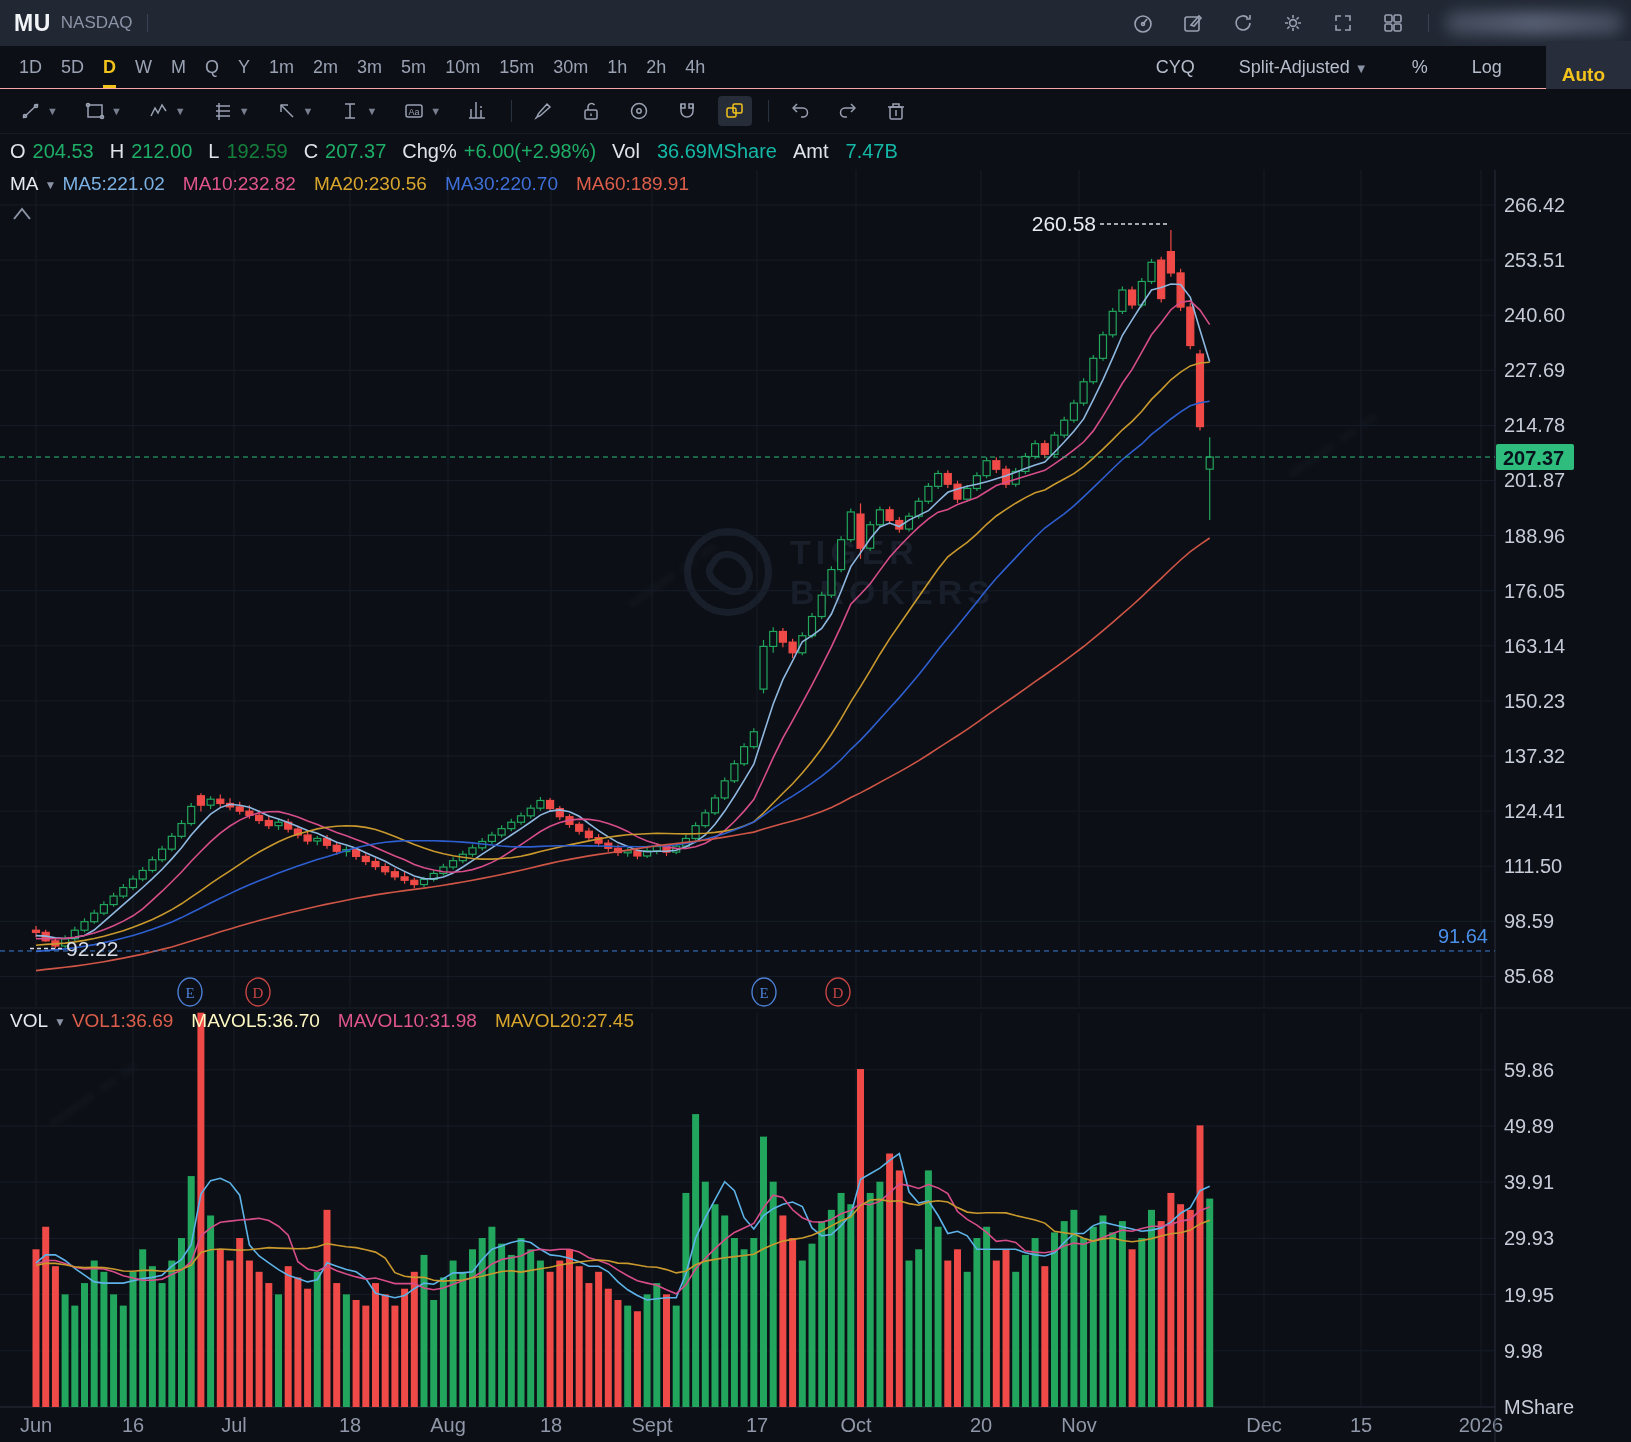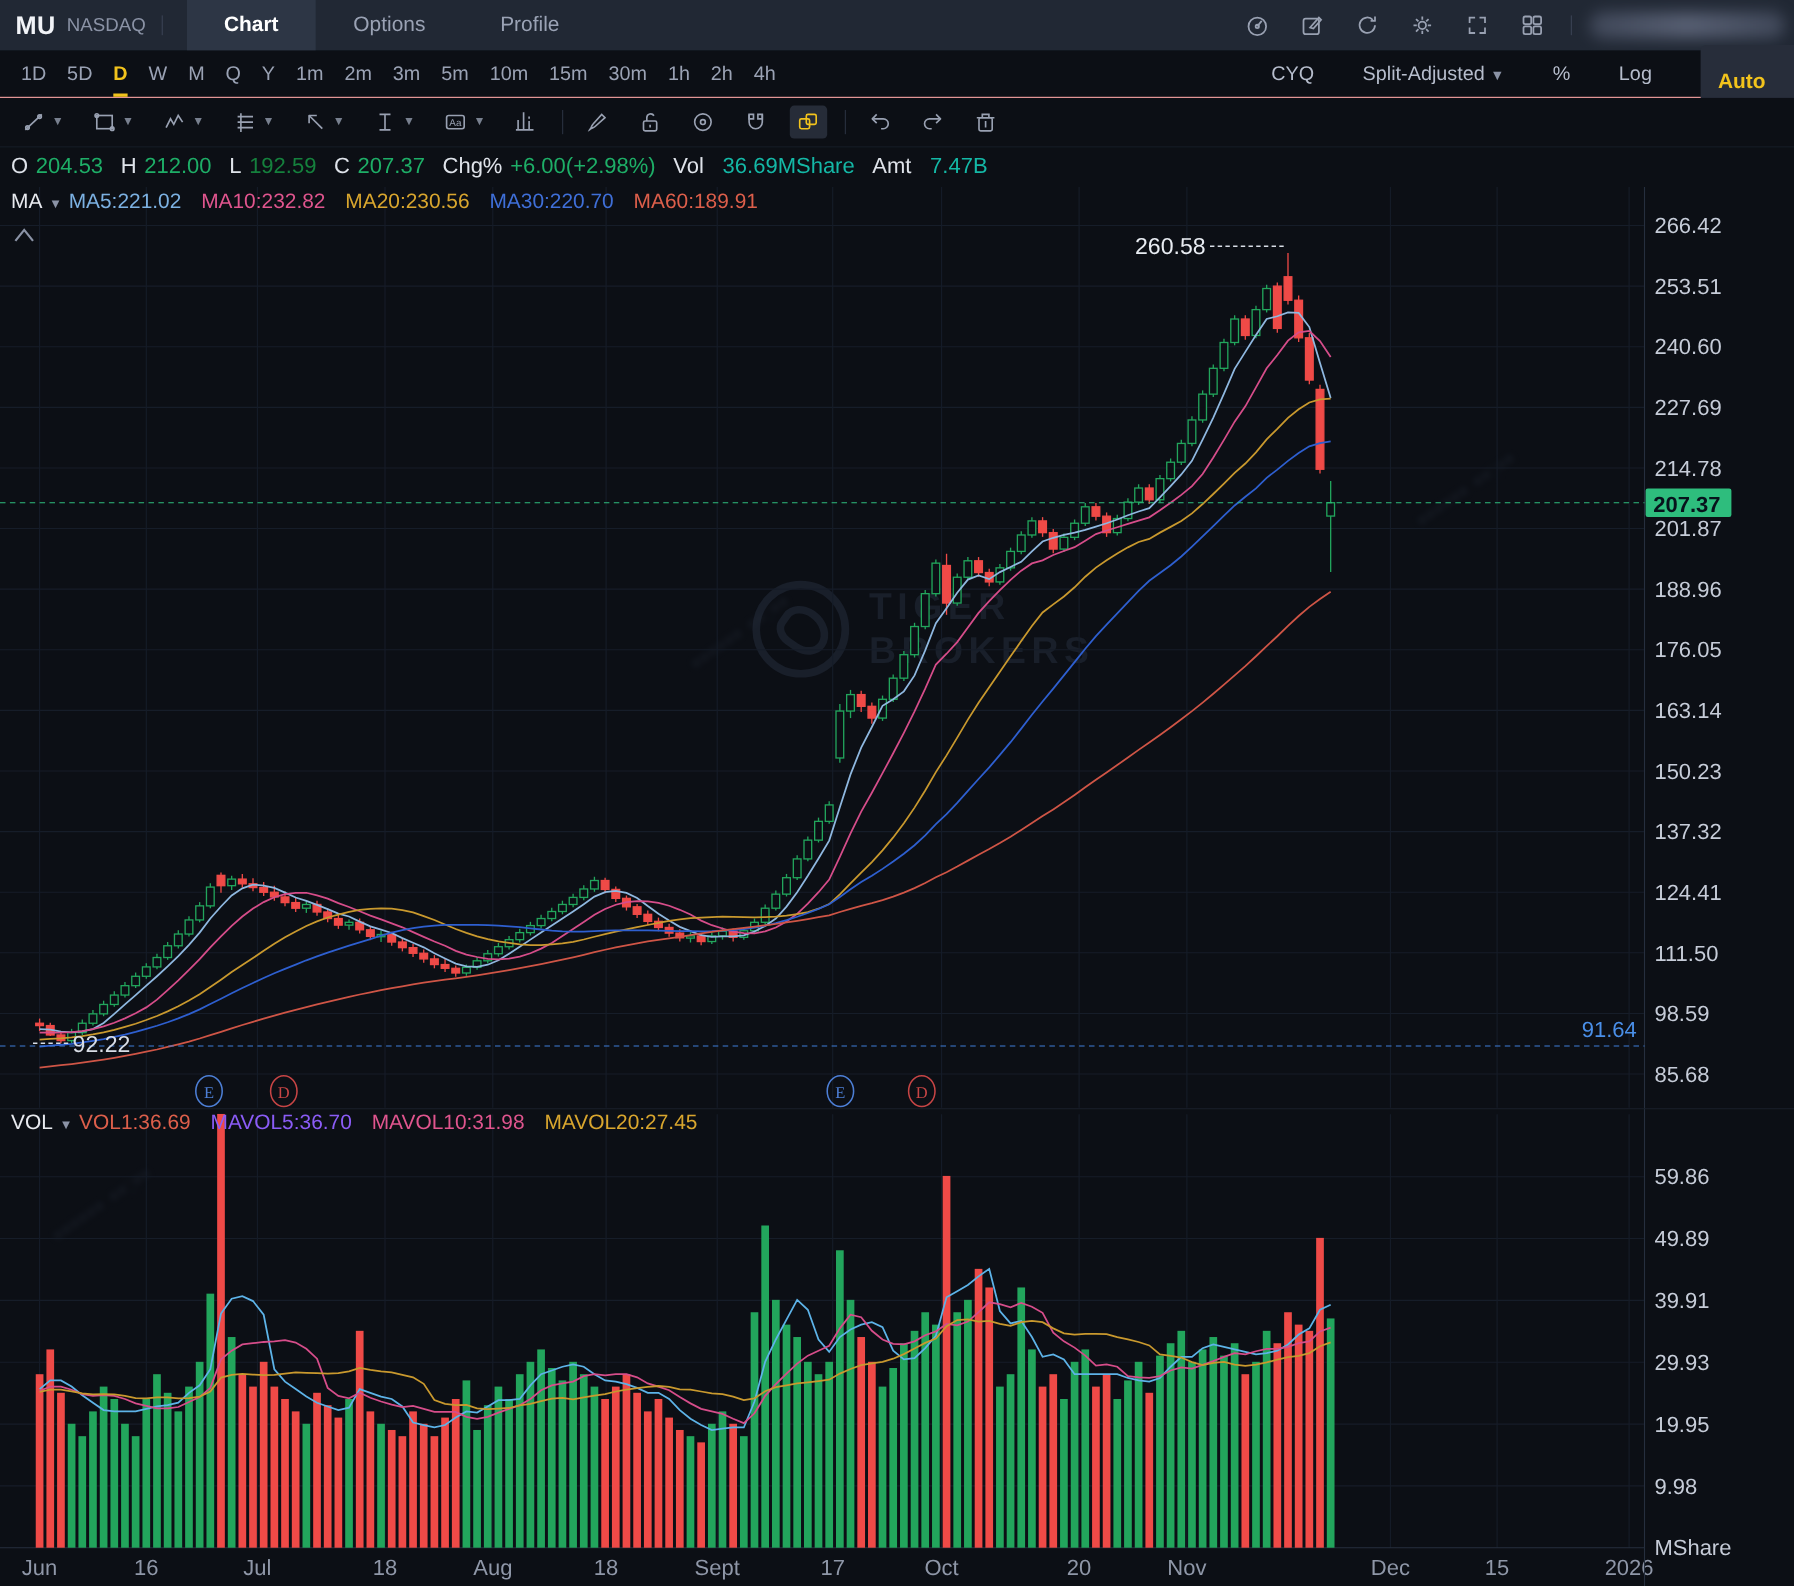--- a/index.html
+++ b/index.html
@@ -568,25 +568,20 @@
       <div>BROKERS</div>
   </div>
   <div class="ghost" style="left:1280px;top:430px">•••••• ••:••</div>
   <div class="ghost" style="left:40px;top:1080px">•••••• ••:••</div>
   <div class="ghost" style="left:620px;top:560px">•••••• ••:••</div>
 
   <div class="topbar">
     <span class="sym">MU</span>
     <span class="exch">NASDAQ</span>
     <span class="vdiv"></span>
-    <nav class="tabs" id="tabs">
-        <div class="tab active">Chart</div>
-        <div class="tab">Options</div>
-        <div class="tab">Profile</div>
-      </nav>
     <div class="top-icons" id="topIcons">
         <div class="tico">
           <svg width="22" height="22" viewBox="0 0 22 22">
             <circle cx="11" cy="12" r="8"></circle>
             <path d="M11 12 L15 7"></path>
             <circle cx="11" cy="12" r="1.5"></circle>
           </svg>
         </div>
         <div class="tico">
           <svg width="22" height="22" viewBox="0 0 22 22">
@@ -789,18 +784,18 @@
       <span class="it" style="color: rgb(217, 166, 46);">MA20:230.56</span>
       <span class="it" style="color: rgb(63, 111, 216);">MA30:220.70</span>
       <span class="it" style="color: rgb(221, 95, 75);">MA60:189.91</span>
     </div>
   <div class="volbar" id="volBar">
       <span class="head">
         <span>VOL</span>
         <span class="caret">▼</span>
       </span>
       <span class="it" style="color: rgb(221, 95, 75);">VOL1:36.69</span>
-      <span class="it" style="color: #8b5cf6;">MAVOL5:36.70</span>
+      <span class="it" style="color: #fef9c3;">MAVOL5:36.70</span>
       <span class="it" style="color: rgb(224, 85, 142);">MAVOL10:31.98</span>
       <span class="it" style="color: rgb(217, 166, 46);">MAVOL20:27.45</span>
     </div>
 
 </div>
 
 </body></html>

